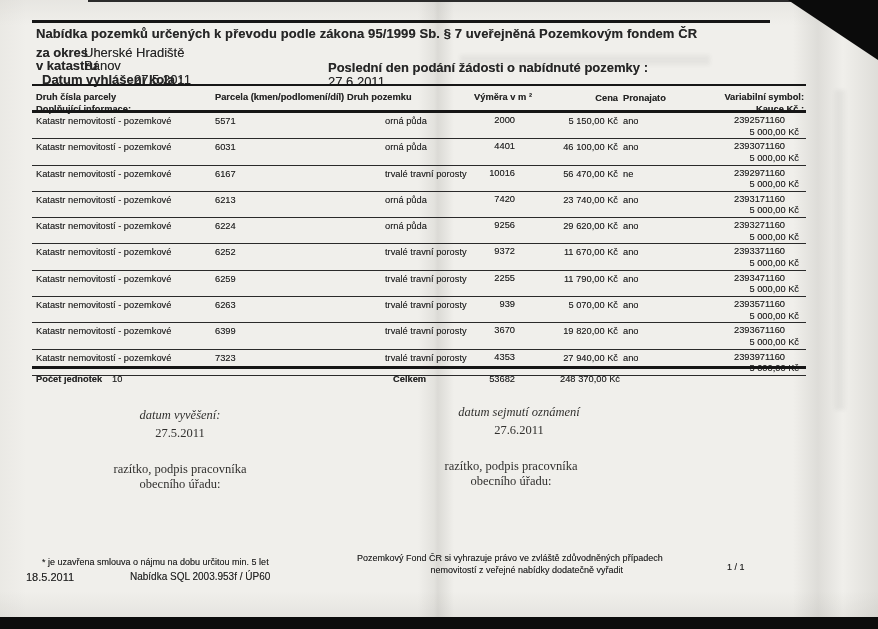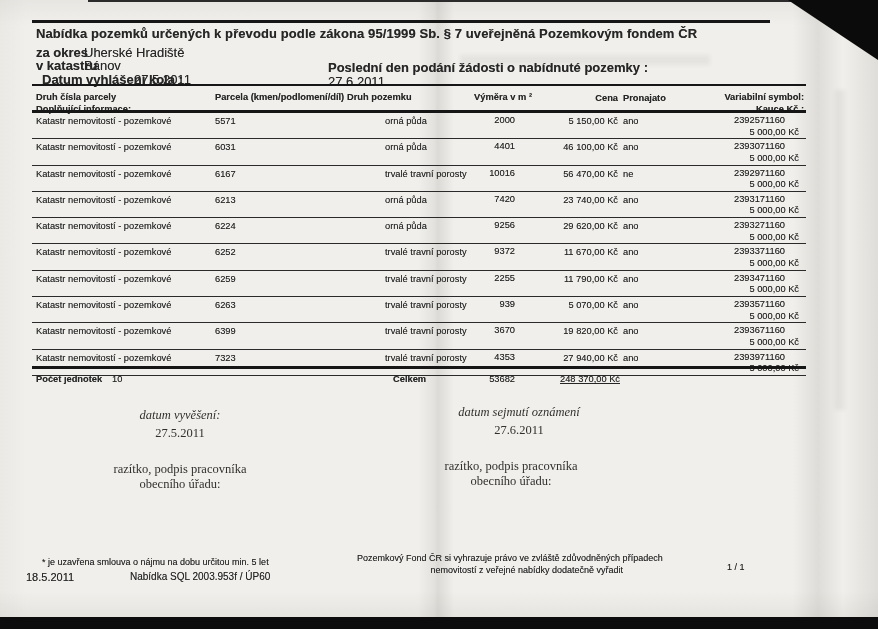--- a/index.html
+++ b/index.html
@@ -198,21 +198,21 @@
     <span class="c c-vs">2393971160</span>
     <span class="c c-kauce">5 000,00 Kč</span>
   </div>
 </div>
 
 <div class="abs rule" style="left:32px;top:366px;width:774px;height:3px;"></div>
 <div class="abs ink b fs-cell" style="left:36px;top:374px;">Počet jednotek</div>
 <div class="abs ink fs-cell" style="left:112px;top:374px;">10</div>
 <div class="abs ink b fs-cell" style="left:393px;top:374px;">Celkem</div>
 <div class="abs ink fs-cell tr" style="left:432px;top:374px;width:83px;">53682</div>
-<div class="abs ink fs-cell tr" style="left:530px;top:374px;width:90px;text-decoration:underline;">248 370,00 Kč</div>
+<div class="abs ink fs-cell tr" style="left:530px;top:374px;width:90px;">248 370,00 Kč</div>
 
 <div class="abs serif it tc" style="left:110px;top:408px;width:140px;">datum vyvěšení:</div>
 <div class="abs serif tc" style="left:110px;top:426px;width:140px;">27.5.2011</div>
 <div class="abs serif it tc" style="left:443px;top:405px;width:152px;">datum sejmutí oznámení</div>
 <div class="abs serif tc" style="left:443px;top:423px;width:152px;">27.6.2011</div>
 
 <div class="abs serif tc" style="left:100px;top:462px;width:160px;">razítko, podpis pracovníka</div>
 <div class="abs serif tc" style="left:100px;top:477px;width:160px;">obecního úřadu:</div>
 <div class="abs serif tc" style="left:430px;top:459px;width:162px;">razítko, podpis pracovníka</div>
 <div class="abs serif tc" style="left:430px;top:474px;width:162px;">obecního úřadu:</div>

